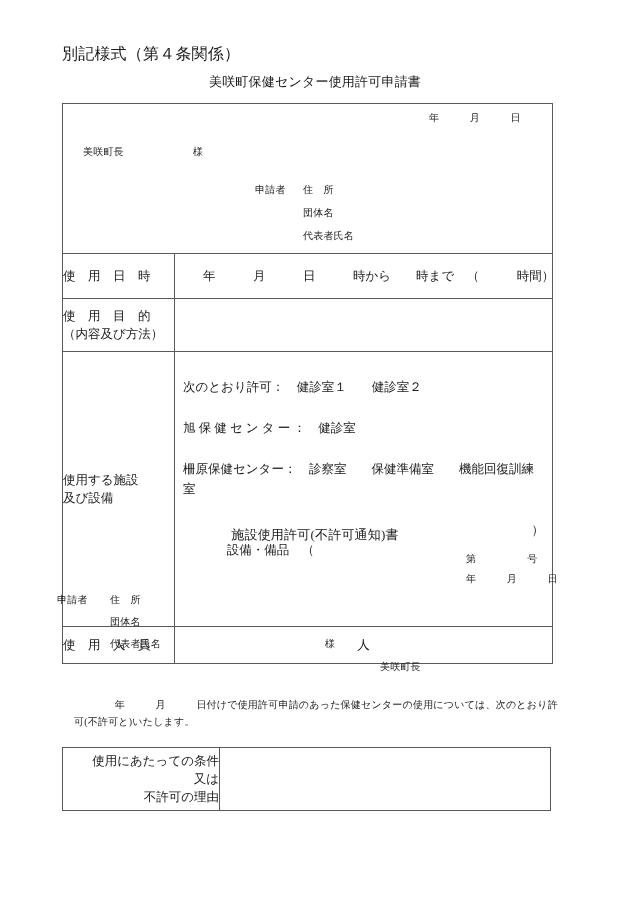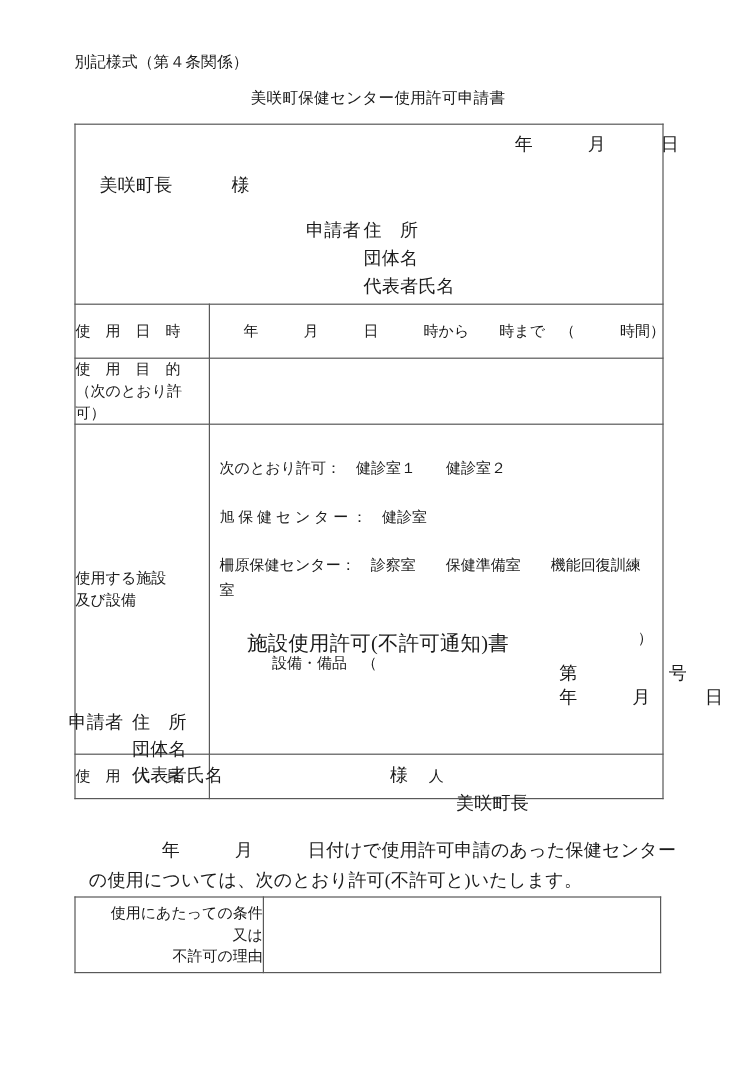--- a/index.html
+++ b/index.html
@@ -19,27 +19,27 @@
     position: absolute;
     left: 0; top: 0;
     width: 630px;
     height: 903px;
   }
 
   
   .t {
     position: absolute;
     white-space: pre;
-    font-size: 15px;
+    font-size: 10px;
     line-height: 1.2;
     letter-spacing: 0.2px;
   }
-  .form-no   { left: 62px;  top: 44px;  font-size: 13px; }
+  .form-no   { left: 62px;  top: 44px;  font-size: 16px; }
   .doc-title { left: 0;     top: 74px;  width: 630px; text-align: center; font-size: 13px; }
-  .doc2-title{ left: 0;     top: 527px; width: 630px; text-align: center; font-size: 17px; }
+  .doc2-title{ left: 0;     top: 527px; width: 630px; text-align: center; font-size: 13px; }
 
   
   table.form {
     position: absolute;
     border-collapse: collapse;
     table-layout: fixed;
   }
   table.form td {
     border: 1px solid #595959;
     padding: 0;
@@ -146,21 +146,21 @@
 
       <tr class="row-datetime">
         <td class="col-label lbl">使　用　日　時</td>
         <td class="val">
           <div class="dt-line">年　　　月　　　日　　　時から　　時まで　（　　　時間）</div>
         </td>
       </tr>
 
       <tr class="row-purpose">
         <td class="col-label lbl">使　用　目　的
-（次のとおり許可）</td>
+（内容及び方法）</td>
         <td class="val"></td>
       </tr>
 
       <tr class="row-facility">
         <td class="col-label lbl">使用する施設
 及び設備</td>
         <td>
           <div class="fac-list">
             <div>次のとおり許可：　健診室１　　健診室２</div>
             <div>旭 保 健 セ ン タ ー ：　健診室</div>

